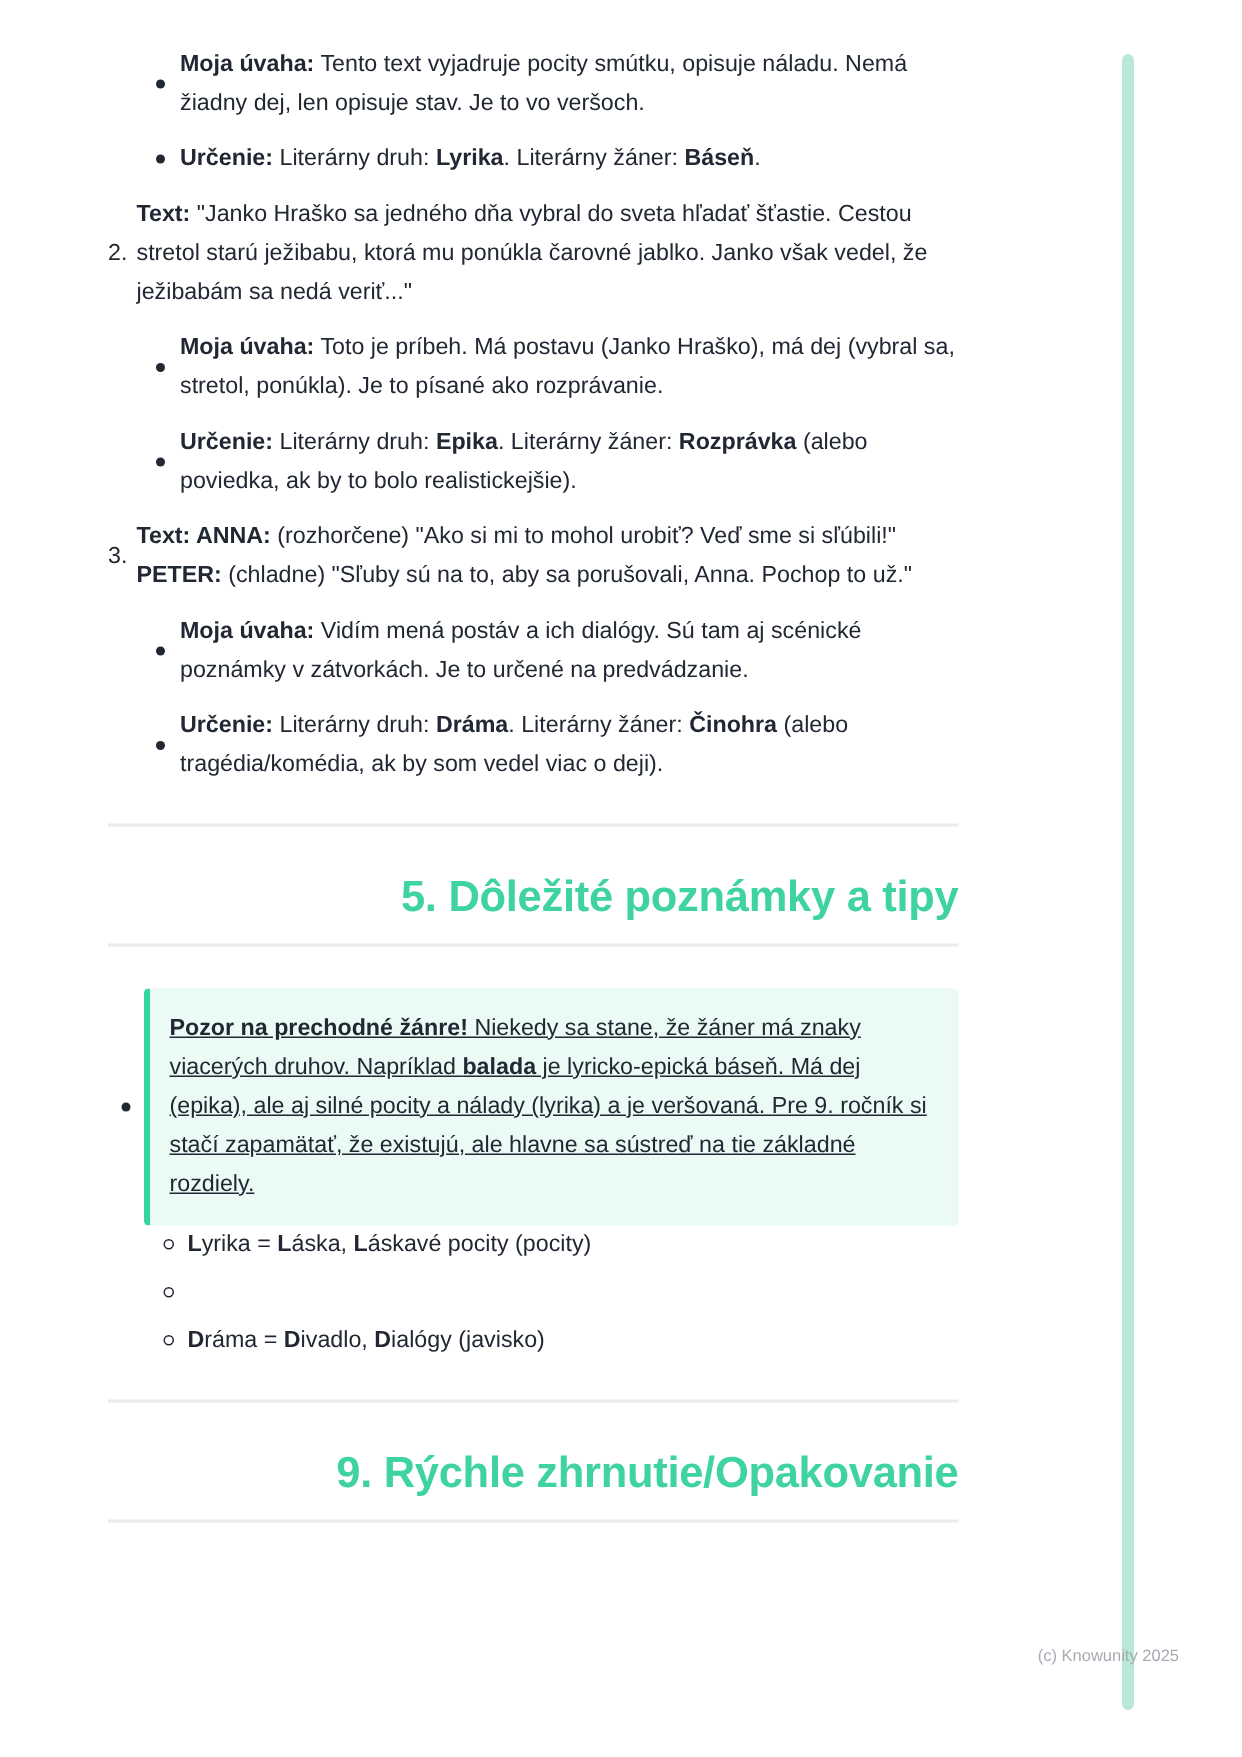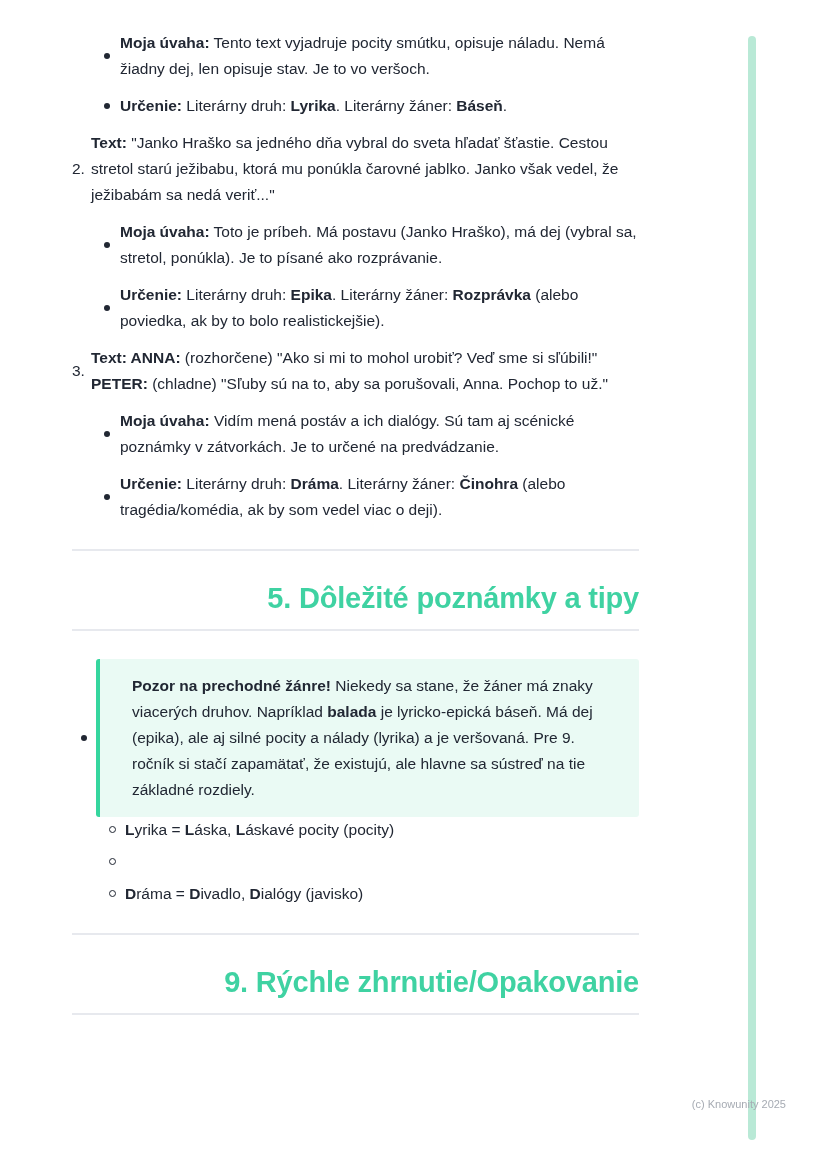--- a/index.html
+++ b/index.html
@@ -69,21 +69,22 @@
     letter-spacing: -0.2px;
     text-align: right;
   }
 
   .callout-row { margin-top: 28px; margin-bottom: 0; }
   .callout {
     flex: 1;
     background: var(--callout_bg, #eafaf4);
     border-left: 4px solid var(--callout_border, #35d69e);
     border-radius: 3px;
-    padding: 14px 32px;
+    padding: 14px 13px;
+    text-decoration: underline;
   }
 
   .memo-row { margin-top: 32px; margin-bottom: 4px; }
   .warn-row { margin-top: 8px; }
 
   .edge-bar {
     position: absolute;
     top: 36px;
     right: 72px;
     width: 8px;

